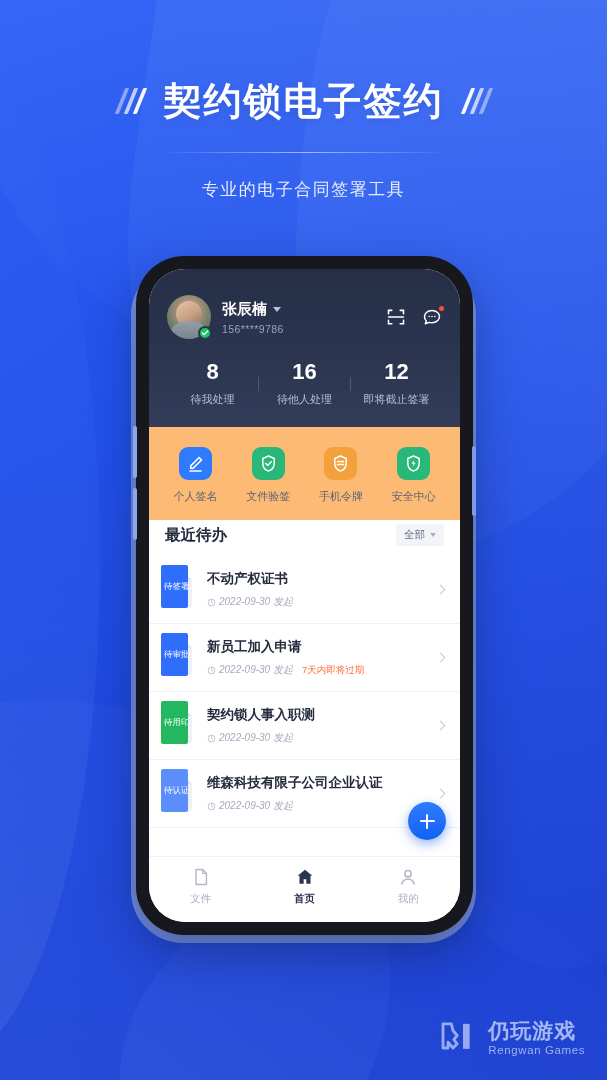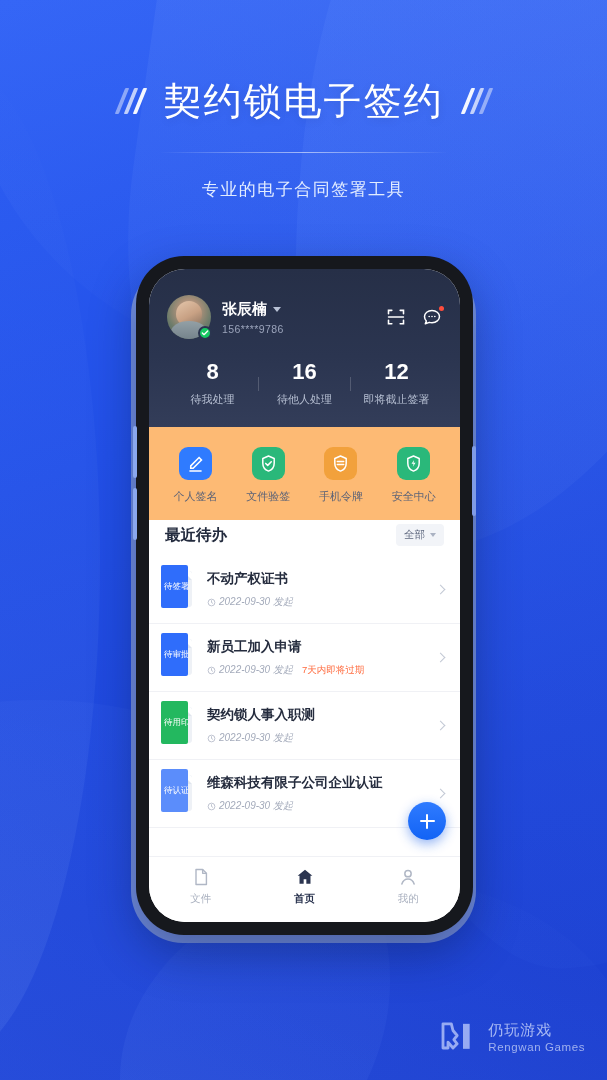--- a/index.html
+++ b/index.html
@@ -58,21 +58,21 @@
   .slashes { display: flex; gap: 5px; }
   .slashes i {
     display: block; width: 4px; height: 26px; background: #ffffff;
     transform: skewX(-22deg); opacity: .95; border-radius: 1px;
   }
   .slashes.left i:nth-child(1) { opacity: .45; }
   .slashes.left i:nth-child(2) { opacity: .7; }
   .slashes.right i:nth-child(3) { opacity: .45; }
   .slashes.right i:nth-child(2) { opacity: .7; }
   .hero-title {
-    font-size: 38px; font-weight: normal; color: #ffffff;
+    font-size: 38px; font-weight: bold; color: #ffffff;
     letter-spacing: 2px; line-height: 1;
     text-shadow: 0 2px 8px rgba(0,0,0,0.10);
   }
   .hero-divider {
     width: 290px; height: 1px; margin: 32px auto 0;
     background: linear-gradient(90deg, rgba(255,255,255,0) 0%, rgba(255,255,255,0.55) 50%, rgba(255,255,255,0) 100%);
   }
   .hero-sub {
     margin-top: 25px; font-size: 17px; color: #e2ecff;
     letter-spacing: 1.5px;
@@ -262,21 +262,21 @@
   .nav-item.active .nav-label { color: #2b3550; font-weight: bold; }
 
   
   .watermark {
     position: absolute; right: 22px; bottom: 22px;
     display: flex; align-items: center; gap: 10px; opacity: .72;
   }
   .wm-logo { width: 40px; height: 40px; }
   .wm-text { line-height: 1.12; }
   .wm-cn {
-    font-size: 15px; font-weight: normal; color: #dbe4ff; letter-spacing: 1px;
+    font-size: 21px; font-weight: bold; color: #dbe4ff; letter-spacing: 1px;
   }
   .wm-en { font-size: 11.5px; color: #cfd9fa; letter-spacing: .6px; margin-top: 2px; }
 </style>
 </head>
 <body>
 
 <div id="stage">
 
   <div class="wave wave-a"></div>
   <div class="wave wave-f"></div>

